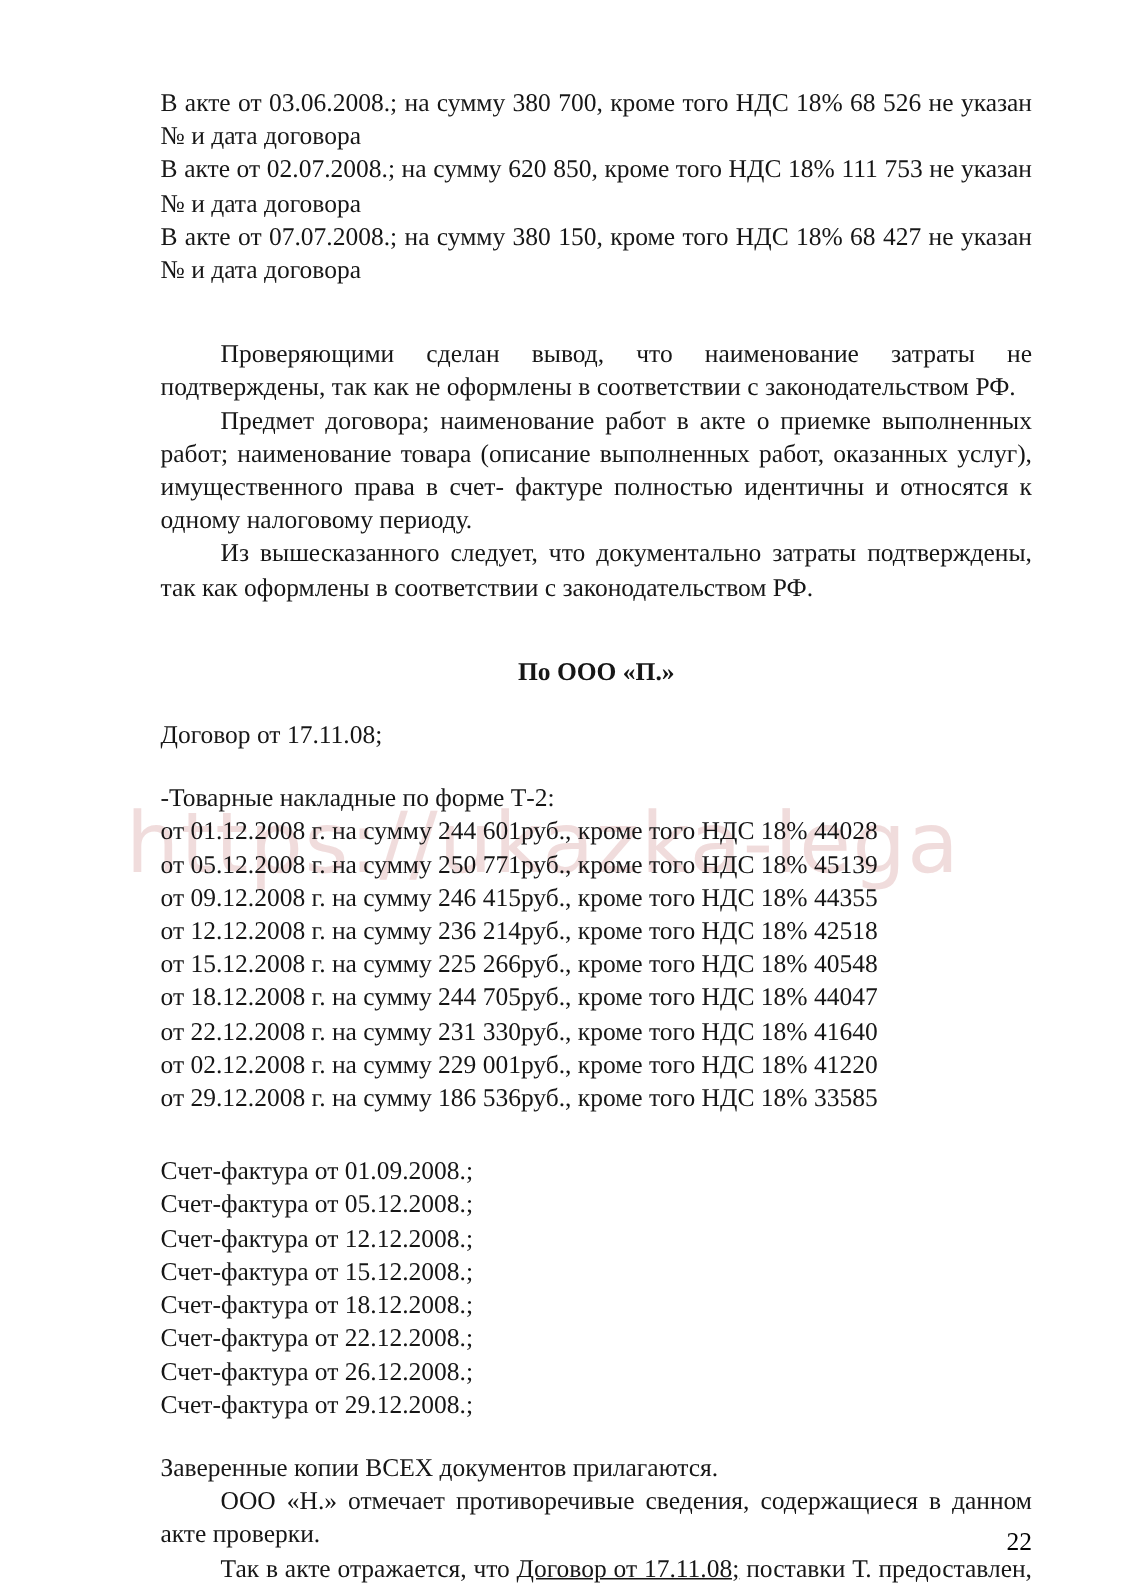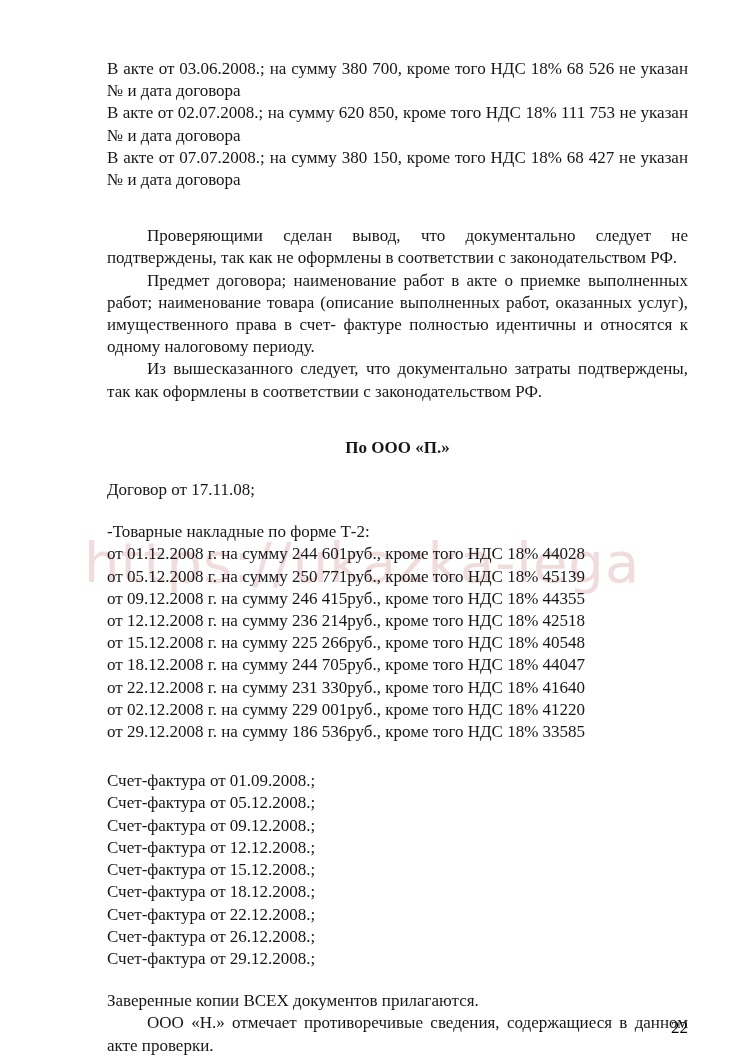--- a/index.html
+++ b/index.html
@@ -114,21 +114,21 @@
 
     <div class="block-lines">
       <p class="para noindent">В акте от 03.06.2008.; на сумму 380 700, кроме того НДС 18% 68 526 не указан № и дата договора</p>
       <p class="para noindent">В акте от 02.07.2008.; на сумму 620 850, кроме того НДС 18% 111 753 не указан № и дата договора</p>
       <p class="para noindent">В акте от 07.07.2008.; на сумму 380 150, кроме того НДС 18% 68 427 не указан № и дата договора</p>
     </div>
 
     <div class="gap-xl"></div>
 
     <div>
-      <p class="para">Проверяющими сделан вывод, что документально следует не подтверждены, так как не оформлены в соответствии с законодательством РФ.</p>
+      <p class="para">Проверяющими сделан вывод, что наименование затраты не подтверждены, так как не оформлены в соответствии с законодательством РФ.</p>
       <p class="para">Предмет договора; наименование работ в акте о приемке выполненных работ; наименование товара (описание выполненных работ, оказанных услуг), имущественного права в счет- фактуре полностью идентичны и относятся к одному налоговому периоду.</p>
       <p class="para">Из вышесказанного следует, что документально затраты  подтверждены, так как оформлены в соответствии с законодательством РФ.</p>
     </div>
 
     <div class="gap-xl"></div>
 
     <div class="heading">По ООО «П.»</div>
 
     <div class="gap-m"></div>
 
@@ -149,21 +149,20 @@
       <div class="line">от 22.12.2008 г. на сумму 231 330руб., кроме того НДС 18% 41640</div>
       <div class="line">от 02.12.2008 г. на сумму 229 001руб., кроме того НДС 18% 41220</div>
       <div class="line">от 29.12.2008 г. на сумму 186 536руб., кроме того НДС 18% 33585</div>
     </div>
 
     <div class="gap-l"></div>
 
     <div class="block-lines">
       <div class="line">Счет-фактура от 01.09.2008.;</div>
       <div class="line">Счет-фактура от 05.12.2008.;</div>
-      <div class="line">Счет-фактура от 09.12.2008.;</div>
       <div class="line">Счет-фактура от 12.12.2008.;</div>
       <div class="line">Счет-фактура от 15.12.2008.;</div>
       <div class="line">Счет-фактура от 18.12.2008.;</div>
       <div class="line">Счет-фактура от 22.12.2008.;</div>
       <div class="line">Счет-фактура от 26.12.2008.;</div>
       <div class="line">Счет-фактура от 29.12.2008.;</div>
     </div>
 
     <div class="gap-m"></div>
 

